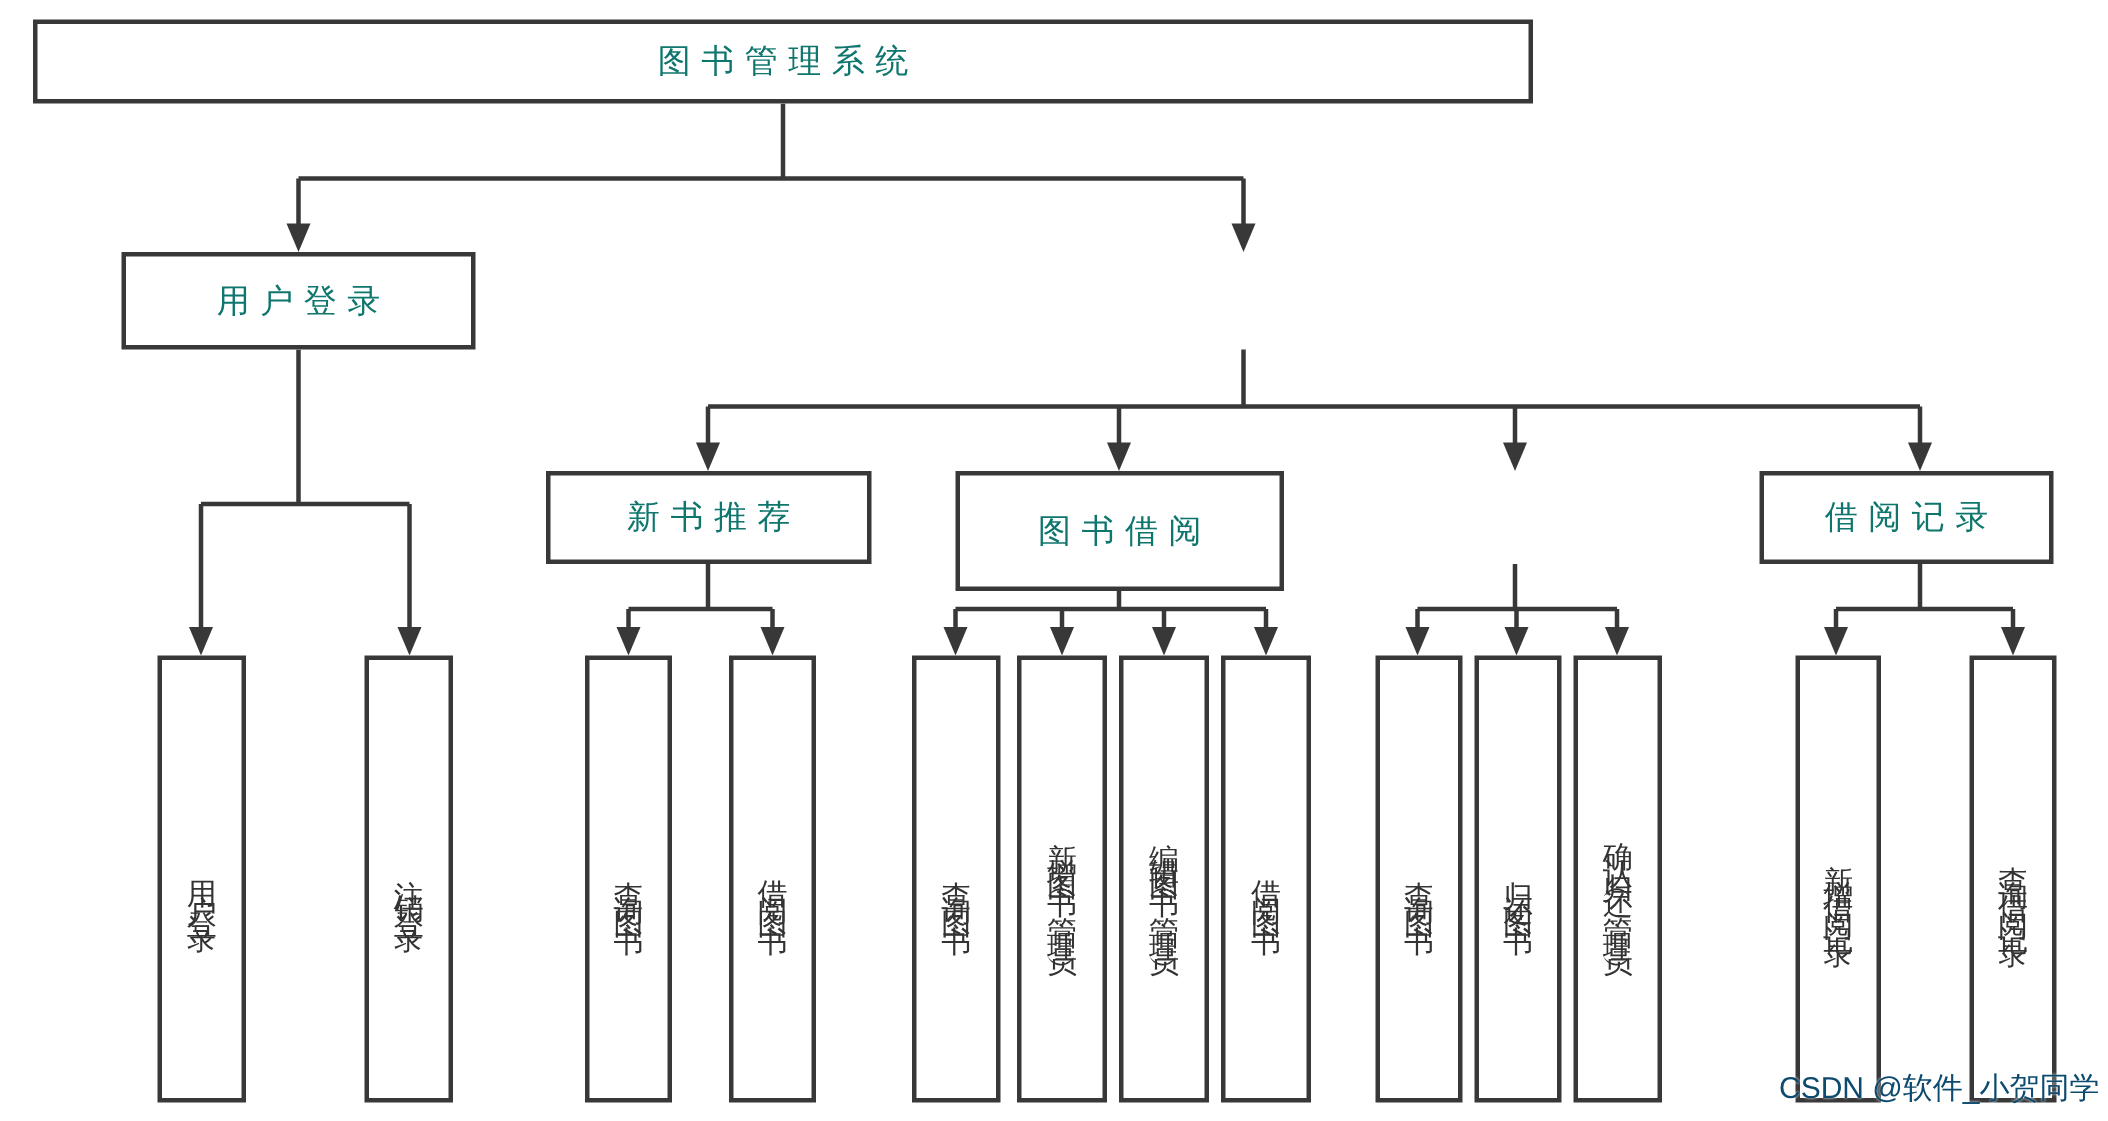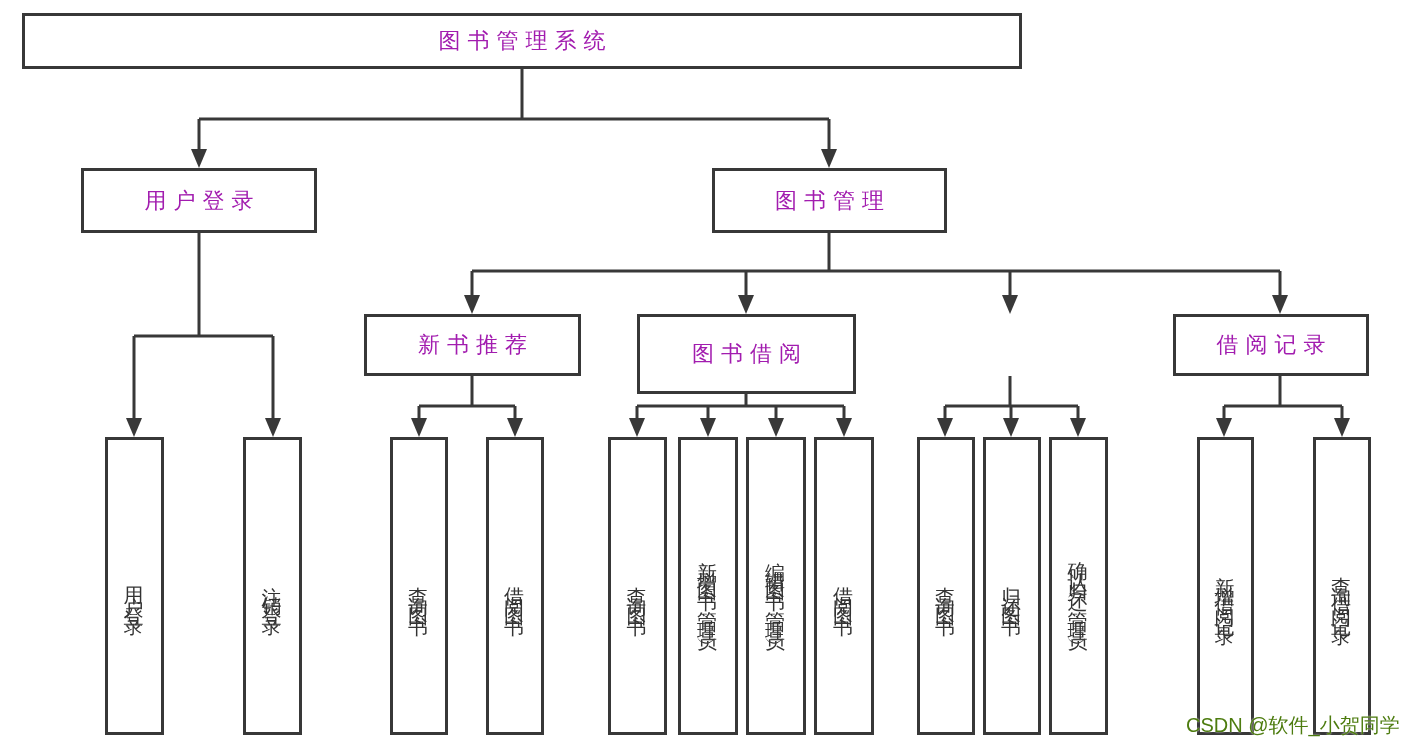--- a/index.html
+++ b/index.html
@@ -25,37 +25,37 @@
     background: #ffffff;
     display: flex;
     align-items: center;
     justify-content: center;
   }
   .node-h .lbl {
     font-size: 22px;
     letter-spacing: 7px;
     margin-right: -7px; 
     white-space: nowrap;
-    color: #a21caf;
+    color: #0f766e;
   }
   .node-v .lbl {
     writing-mode: vertical-rl;
     text-orientation: mixed;
     font-size: 20px;
     letter-spacing: 10px;
     margin-bottom: -10px; 
     white-space: nowrap;
     color: #333333;
   }
   .watermark {
     position: absolute;
     left: 1186px;
     top: 712px;
     font-size: 20px;
-    color: #4d7c0f;
+    color: #0c4a6e;
     text-shadow: 0 0 2px #ffffff;
     white-space: nowrap;
     z-index: 10;
   }
 </style>
 </head>
 <body>
 
 <div class="canvas">
 
@@ -91,23 +91,20 @@
       <polygon points="1334,418 1350,418 1342,437"></polygon>
     </g>
   </svg>
 
   <div class="node node-h" style="left:22px; top:13px; width:1000px; height:56px">
     <span class="lbl">图书管理系统</span>
   </div>
 
   <div class="node node-h" style="left:81px; top:168px; width:236px; height:65px">
     <span class="lbl">用户登录</span>
-  </div>
-  <div class="node node-h" style="left:712px; top:168px; width:235px; height:65px">
-    <span class="lbl">图书管理</span>
   </div>
 
   <div class="node node-h" style="left:364px; top:314px; width:217px; height:62px">
     <span class="lbl">新书推荐</span>
   </div>
   <div class="node node-h" style="left:637px; top:314px; width:219px; height:80px">
     <span class="lbl">图书借阅</span>
   </div>
   <div class="node node-h" style="left:1173px; top:314px; width:196px; height:62px">
     <span class="lbl">借阅记录</span>

